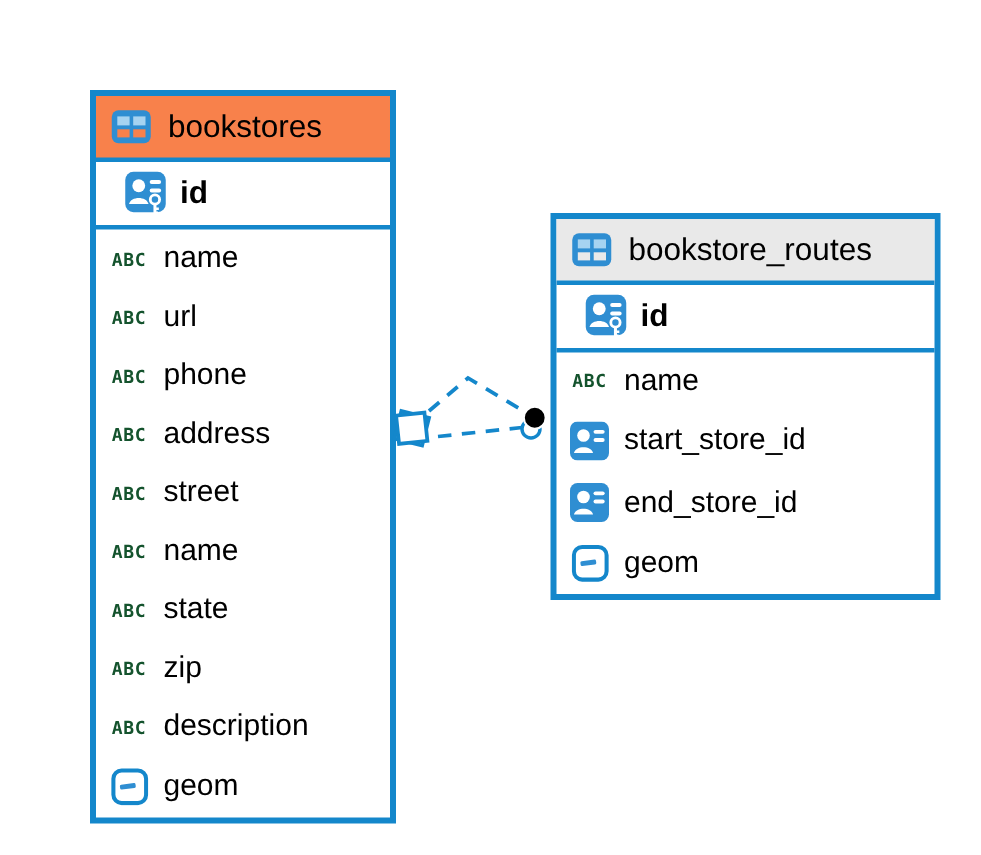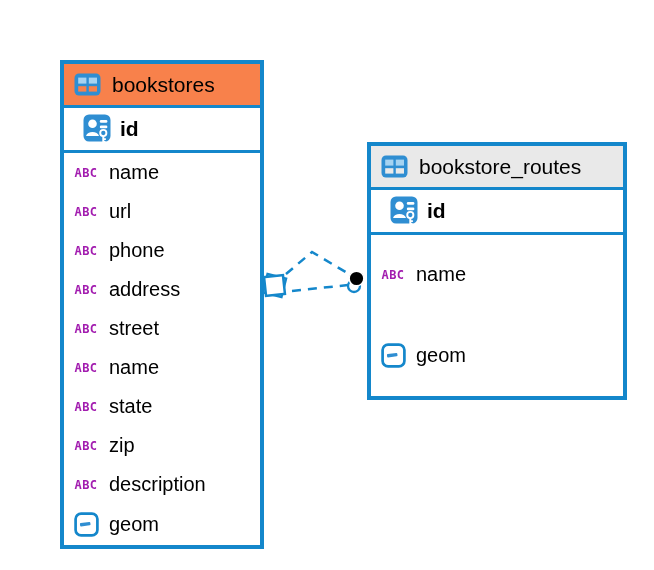--- a/index.html
+++ b/index.html
@@ -31,21 +31,21 @@
   .t-title{font-size:21px;margin-left:9px;white-space:nowrap;}
   .pk-row{
     flex:0 0 45px;display:flex;align-items:center;padding-left:17px;
     border-bottom:3px solid var(--blue);
   }
   .pk-row .f-label{font-weight:700;font-size:21px;}
   .f-row{flex:1 1 auto;display:flex;align-items:center;padding-left:6px;}
   .type-icon{flex:0 0 32px;display:flex;justify-content:center;align-items:center;}
   .f-label{font-size:20px;margin-left:7px;white-space:nowrap;}
   .abc{
-    font-weight:800;font-size:12px;letter-spacing:0.4px;color:#a21caf;
+    font-weight:800;font-size:12px;letter-spacing:0.4px;color:#14532d;
     font-family:"DejaVu Sans Mono","Liberation Mono",monospace;
   }
   .link-layer{position:absolute;left:0;top:0;pointer-events:none;}
 </style>
 </head>
 <body>
 
 <div class="canvas">
 
   <div class="erd-table t-bookstores">
@@ -151,20 +151,44 @@
           <path d="M20.3 22.1 v7" stroke="#fff" stroke-width="2" fill="none"></path>
           <path d="M20.3 25.2 h2.6 M20.3 27.8 h2.1" stroke="#fff" stroke-width="1.7" fill="none"></path>
         </svg>
       </span>
       <span class="f-label">id</span>
     </div>
 
     <div class="f-row">
       <span class="type-icon abc">ABC</span>
       <span class="f-label">name</span>
+    </div>
+    <div class="f-row">
+      <span class="type-icon">
+        <svg width="26" height="26" viewBox="0 0 26 26">
+          <rect width="26" height="26" rx="5" fill="#2f8ed2"></rect>
+          <circle cx="9" cy="9.3" r="4.2" fill="#fff"></circle>
+          <path d="M2.6 21 c1.2 -5.2 11.6 -5.2 12.8 0 z" fill="#fff"></path>
+          <rect x="15.7" y="5.6" width="7.4" height="2.6" rx="1.3" fill="#fff"></rect>
+          <rect x="15.7" y="11" width="7.4" height="2.6" rx="1.3" fill="#fff"></rect>
+        </svg>
+      </span>
+      <span class="f-label">start_store_id</span>
+    </div>
+    <div class="f-row">
+      <span class="type-icon">
+        <svg width="26" height="26" viewBox="0 0 26 26">
+          <rect width="26" height="26" rx="5" fill="#2f8ed2"></rect>
+          <circle cx="9" cy="9.3" r="4.2" fill="#fff"></circle>
+          <path d="M2.6 21 c1.2 -5.2 11.6 -5.2 12.8 0 z" fill="#fff"></path>
+          <rect x="15.7" y="5.6" width="7.4" height="2.6" rx="1.3" fill="#fff"></rect>
+          <rect x="15.7" y="11" width="7.4" height="2.6" rx="1.3" fill="#fff"></rect>
+        </svg>
+      </span>
+      <span class="f-label">end_store_id</span>
     </div>
     <div class="f-row">
       <span class="type-icon">
         <svg width="25" height="25" viewBox="0 0 25 25">
           <rect x="1.6" y="1.6" width="21.8" height="21.8" rx="5.5" fill="#fff" stroke="#1487cb" stroke-width="2.7"></rect>
           <rect x="6" y="10.6" width="10.5" height="3.3" rx="1" fill="#2f8ed2" transform="rotate(-7 11 12.5)"></rect>
         </svg>
       </span>
       <span class="f-label">geom</span>
     </div>

